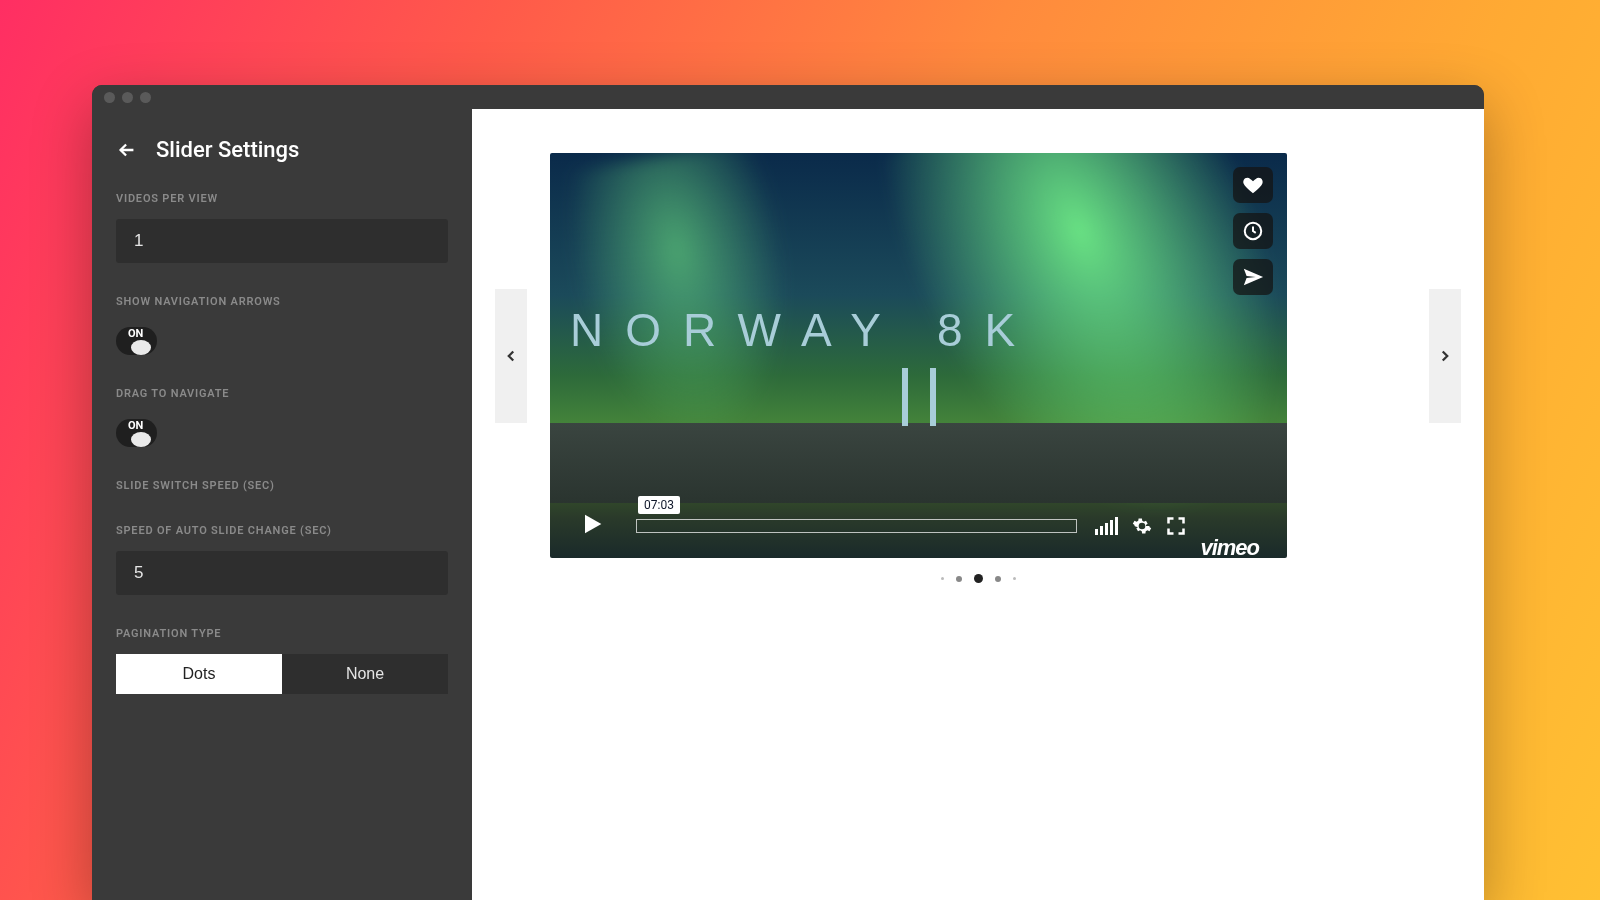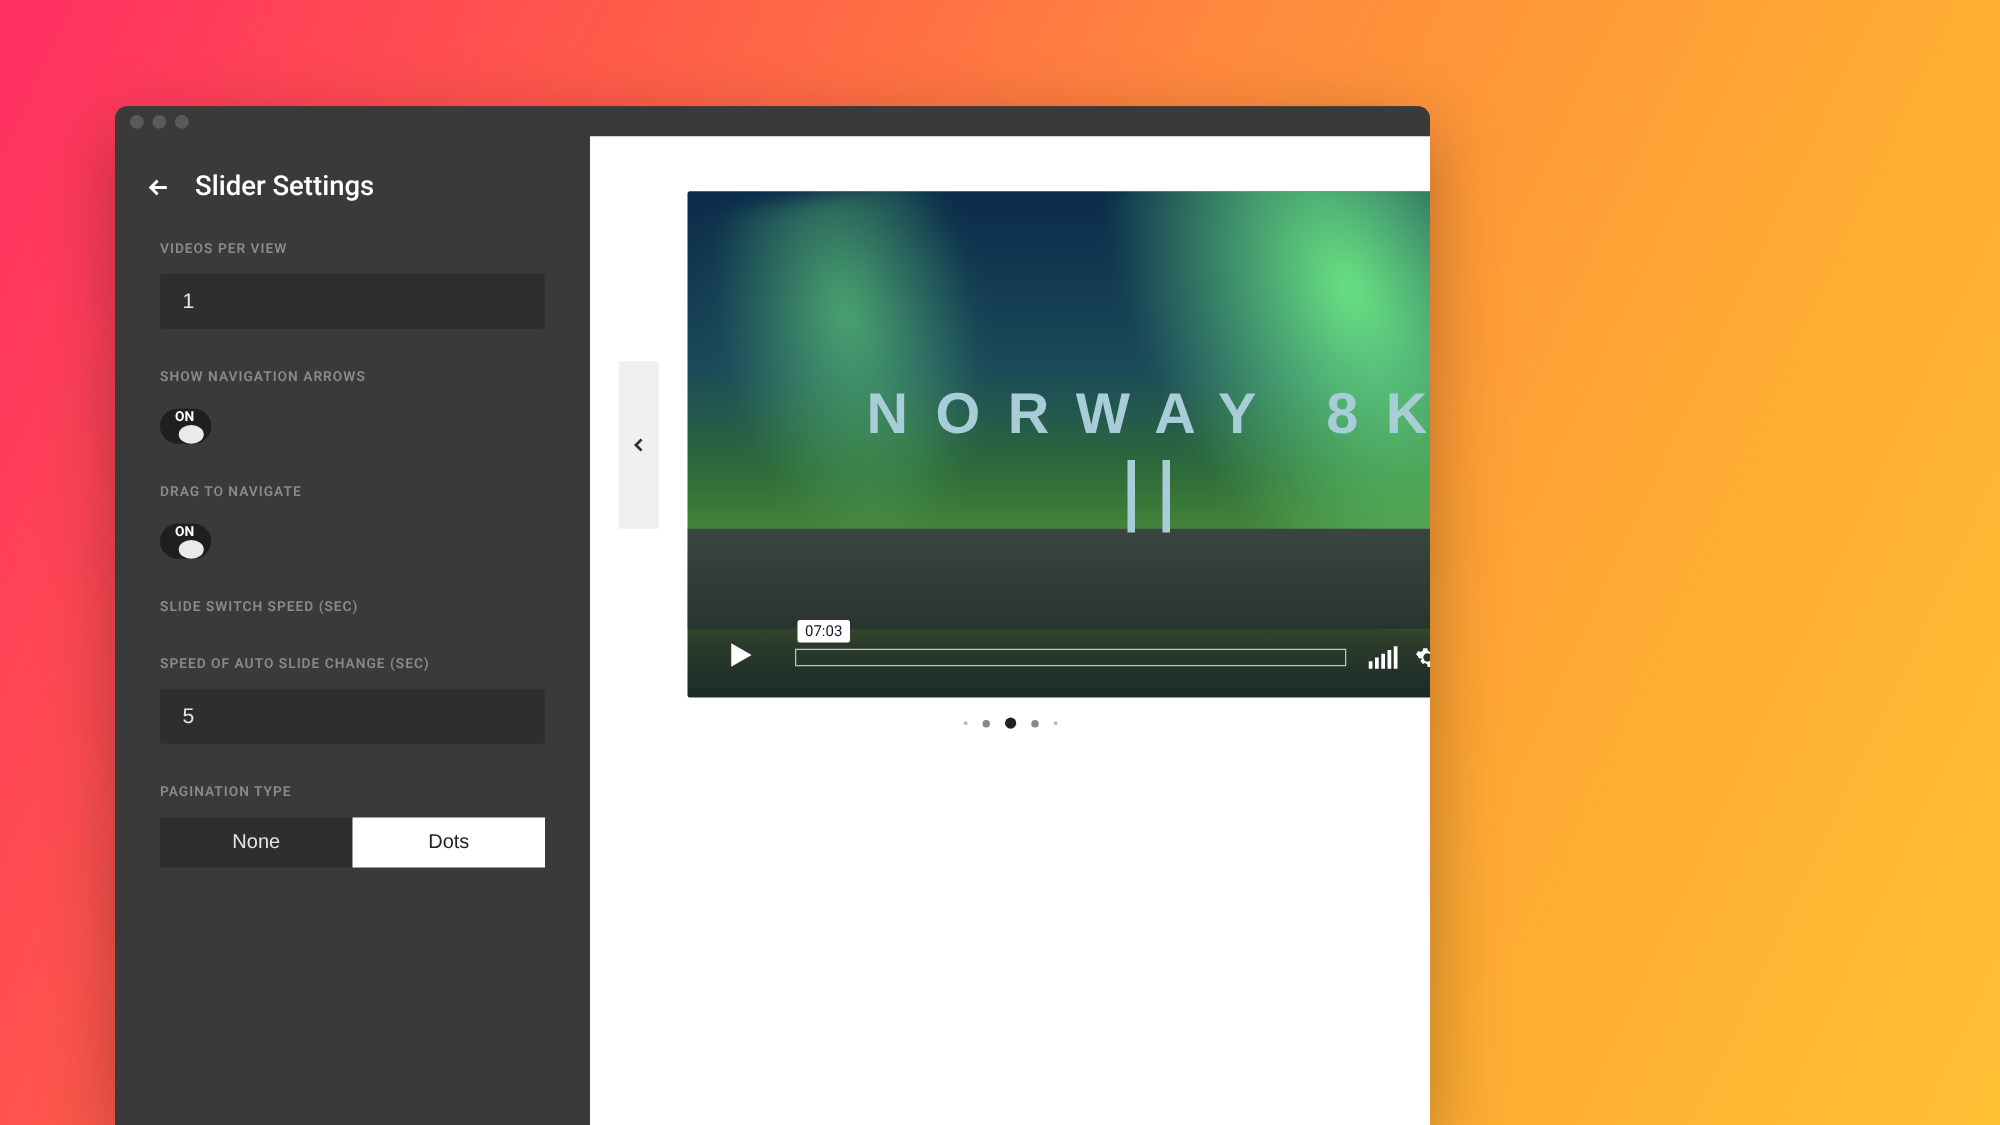--- a/index.html
+++ b/index.html
@@ -2,38 +2,38 @@
 <html><head>
 <meta charset="utf-8">
 <style>
 * { margin: 0; padding: 0; box-sizing: border-box; }
 body {
   font-family: -apple-system, BlinkMacSystemFont, "Segoe UI", Roboto, sans-serif;
   background: linear-gradient(115deg, #ff2e63 0%, #ff5a4a 25%, #ff8a3d 50%, #ffaa33 75%, #ffc033 100%);
   width: 1600px; height: 900px; overflow: hidden;
 }
 .app-window {
-  position: absolute; left: 92px; top: 85px; width: 1052px; height: 815px;
+  position: absolute; left: 92px; top: 85px; width: 1392px; height: 815px;
   background: #3a3a3a; border-radius: 10px 10px 0 0; overflow: hidden;
   box-shadow: 0 20px 60px rgba(0,0,0,0.3);
 }
 .titlebar {
   height: 24px; background: #3a3a3a; display: flex; align-items: center; padding: 0 12px;
 }
 .dot { width: 11px; height: 11px; border-radius: 50%; background: #5a5a5a; margin-right: 7px; }
 .app-body { display: flex; height: calc(100% - 24px); }
 .sidebar {
   width: 380px; background: #3a3a3a; padding: 18px 0 0 0; overflow-y: auto;
 }
 .sidebar-header {
   display: flex; align-items: center; padding: 10px 24px 30px 24px;
 }
 .back-icon { color: #fff; margin-right: 18px; display: flex; }
 .sidebar-title { color: #fff; font-size: 22px; font-weight: 500; }
-.field { padding: 0 36px; margin-bottom: 32px; }
+.field { padding: 0 24px; margin-bottom: 32px; }
 .field-label {
   color: #8a8a8a; font-size: 11px; font-weight: 600; letter-spacing: 0.8px; text-transform: uppercase;
   margin-bottom: 14px;
 }
 .text-input {
   width: 100%; height: 44px; background: #2e2e2e; border: none; color: #e5e5e5;
   font-size: 17px; padding: 0 18px; border-radius: 3px; outline: none;
 }
 .toggle {
   display: inline-flex; align-items: center; background: #1f1f1f; border-radius: 14px;
@@ -53,22 +53,22 @@
 .video-frame {
   position: absolute; left: 78px; top: 44px; width: 737px; height: 405px;
   background: linear-gradient(180deg, #0a2a4a 0%, #1b4a5a 35%, #2d6a3a 55%, #4a8a3a 70%, #3a5a2a 80%, #2a3a2a 90%, #1a2a2a 100%);
   border-radius: 2px; overflow: hidden;
 }
 .aurora1 { position:absolute; left:45%; top:-20%; width:480px; height:500px; background: radial-gradient(ellipse 60% 100% at 50% 30%, rgba(120,255,140,0.85) 0%, rgba(120,255,140,0.5) 25%, rgba(50,180,90,0) 60%); transform: rotate(-25deg); filter: blur(6px);}
 .aurora2 { position:absolute; left:-5%; top:0%; width:350px; height:320px; background: radial-gradient(ellipse 50% 100% at 50% 30%, rgba(110,230,130,0.6) 0%, rgba(50,180,90,0) 60%); transform: rotate(-10deg); filter: blur(8px);}
 .horizon { position:absolute; left:0; bottom:70px; width:100%; height:60px; background: linear-gradient(180deg, rgba(255,220,150,0.5), rgba(120,100,80,0.2) 40%, rgba(0,0,0,0) 100%);}
 .ground { position:absolute; left:0; bottom:55px; width:100%; height:80px; background: linear-gradient(180deg, #3a4540 0%, #2a342f 100%);}
 .video-title {
-  position: absolute; left:0; right:0; top: 150px; text-align: center;
-  color: #a8cdd8; font-size: 46px; font-weight: 700; letter-spacing: 22px;
+  position: absolute; left:0; right:0; top: 150px; 
+  color: #a8cdd8; font-size: 46px; font-weight: 400; letter-spacing: 22px;
   font-family: "Helvetica Neue", sans-serif;
   margin-left: 20px;
 }
 .video-sub {
   position: absolute; left:0; right:0; top: 215px; text-align: center;
   display: flex; justify-content: center; gap: 22px;
 }
 .video-sub span { display: block; width: 6px; height: 58px; background: #a8cdd8; }
 .video-controls {
   position: absolute; left: 0; right: 0; bottom: 0; height: 65px;
@@ -152,22 +152,22 @@
       </div>
 
       <div class="field">
         <div class="field-label">SPEED OF AUTO SLIDE CHANGE (SEC)</div>
         <input class="text-input" value="5" style="">
       </div>
 
       <div class="field">
         <div class="field-label">PAGINATION TYPE</div>
         <div class="segmented">
+          <button class="seg-btn active">Dots</button>
           <button class="seg-btn">None</button>
-          <button class="seg-btn active">Dots</button>
         </div>
       </div>
     </div>
 
     <div class="preview">
 
       <div class="nav-arrow nav-prev">
         <svg width="18" height="18" viewBox="0 0 24 24" fill="none" stroke="currentColor" stroke-width="3">
             <path d="M15 18l-6-6 6-6"></path>
           </svg>

